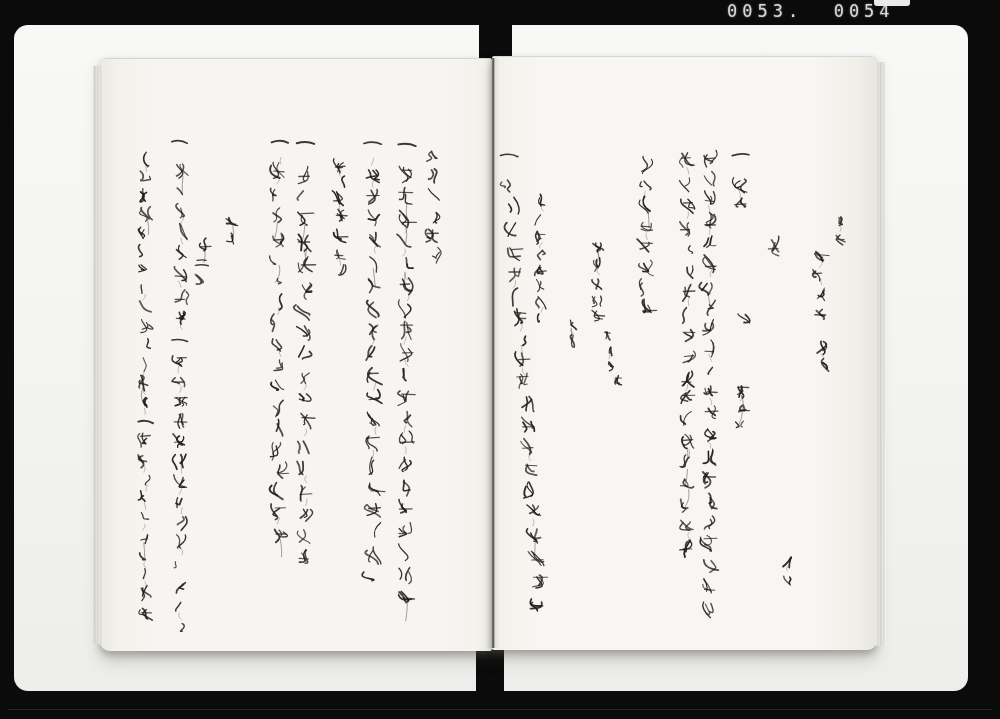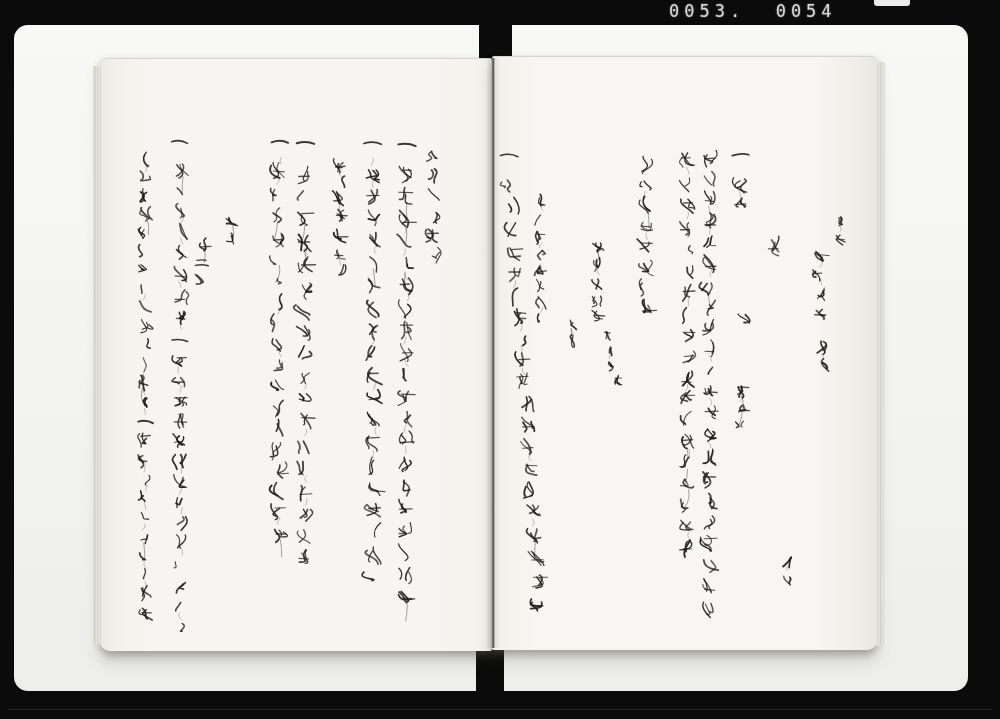--- a/index.html
+++ b/index.html
@@ -36,21 +36,21 @@
   .page-edges.right{
     left:876px;top:62px;width:10px;height:584px;
     background:linear-gradient(90deg,#efeee9 0px,#d2d1cb 2px,#e9e8e3 3px,#cbcac4 5px,#ebeae5 6px,#d6d5cf 8px,#f1f0ea 9px);
   }
   .crease{
     position:absolute;left:486px;top:58px;width:14px;height:590px;z-index:4;
     background:linear-gradient(90deg,rgba(60,58,52,0) 0%,rgba(60,58,52,.10) 38%,rgba(45,44,40,.80) 49%,rgba(45,44,40,.80) 53%,rgba(60,58,52,.10) 64%,rgba(60,58,52,0) 100%);
   }
   #ink{position:absolute;left:0;top:0;z-index:5;}
   .counter{
-    position:absolute;left:669px;top:1px;z-index:6;
+    position:absolute;left:727px;top:1px;z-index:6;
     font-family:"DejaVu Sans Mono",monospace;font-size:17px;letter-spacing:5px;
     color:#d9d9d9;white-space:pre;text-shadow:0 0 2px rgba(235,235,235,.55);
   }
   .corner-tab{
     position:absolute;left:874px;top:0;width:36px;height:6px;z-index:6;
     background:#eaeaea;border-radius:0 0 3px 3px;
   }
   .baseline-line{
     position:absolute;left:8px;top:709px;width:984px;height:1px;
     background:#272727;z-index:2;

